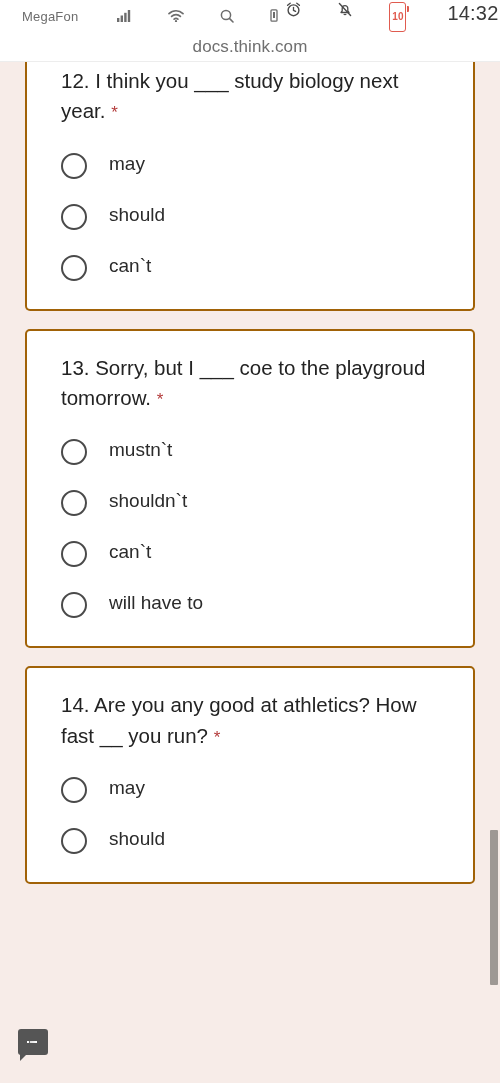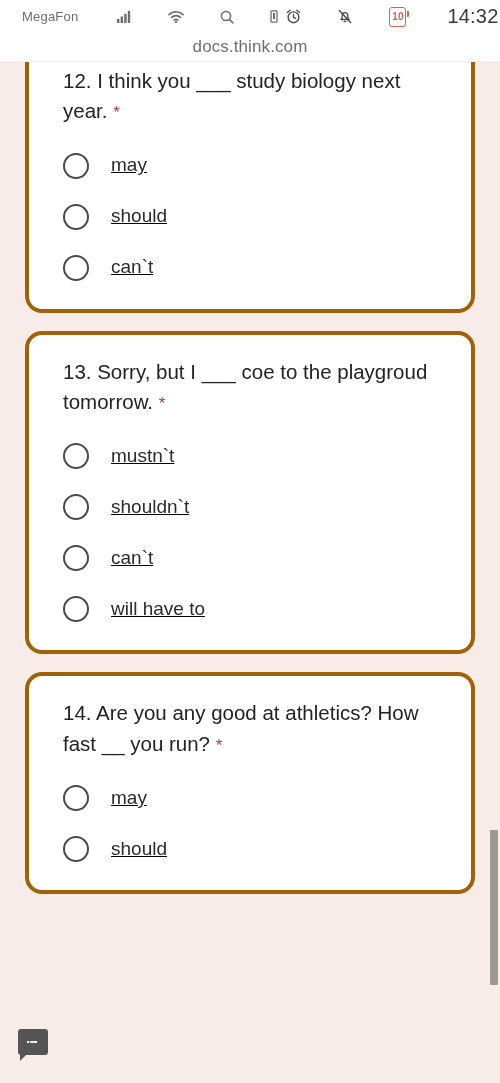--- a/index.html
+++ b/index.html
@@ -20,21 +20,21 @@
     height: 33px;
     background: #ffffff;
     display: flex;
     align-items: center;
     justify-content: space-between;
     padding: 0 18px 0 22px;
     box-sizing: border-box;
   }
   .sb-left, .sb-right {
     display: flex;
-    align-items: center;
+    align-items: flex-start;
     gap: 28px;
   }
   .carrier {
     font-size: 13px;
     color: #6d6d6d;
     letter-spacing: .2px;
     margin-right: 11px;
   }
   .sb-icon {
     display: inline-flex;
@@ -47,21 +47,21 @@
     font-size: 20px;
     color: #3a3a3a;
     letter-spacing: .2px;
     margin-left: 2px;
   }
   .batt {
     display: inline-flex;
     align-items: center;
     border: 1.6px solid #e05b4f;
     border-radius: 3px;
-    height: 20px;
+    height: 30px;
     padding: 0 2px;
     box-sizing: border-box;
     position: relative;
     margin-right: 11px;
   }
   .batt:after {
     content: "";
     position: absolute;
     right: -4px;
     top: 3.5px;
@@ -98,22 +98,22 @@
     position: absolute;
     top: 62px;
     left: 0;
     right: 0;
     bottom: 0;
     background: #f7ece8;
     overflow: hidden;
   }
   .card {
     background: #ffffff;
-    border: 4px solid #a16207;
-    border-radius: 17px;
+    border: 2px solid #a16207;
+    border-radius: 5px;
     margin: 0 25px 18px 25px;
     padding: 22px 34px 28px 34px;
     box-sizing: border-box;
   }
   .card.clipped-top {
     border-top: none;
     border-top-left-radius: 0;
     border-top-right-radius: 0;
     margin-top: -4px;
     padding-top: 8px;
@@ -125,23 +125,21 @@
     margin: 0 0 26px 0;
   }
   .req-star {
     color: #b33b3b;
     font-size: 17px;
     vertical-align: baseline;
   }
   .options { }
   .option {
     display: flex;
-    align-items: center;
     margin-bottom: 25px;
-    text-decoration: underline;
   }
   .option:last-child { margin-bottom: 0; }
   .radio {
     width: 26px;
     height: 26px;
     min-width: 26px;
     border: 2.6px solid #4a4a4a;
     border-radius: 50%;
     box-sizing: border-box;
     margin-right: 22px;

